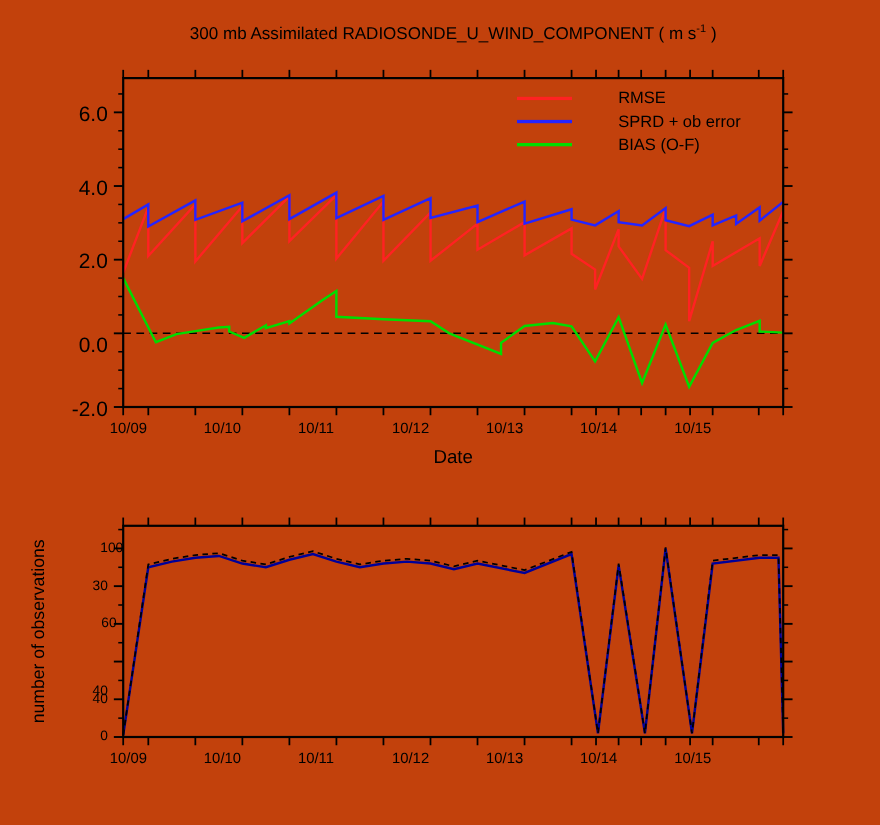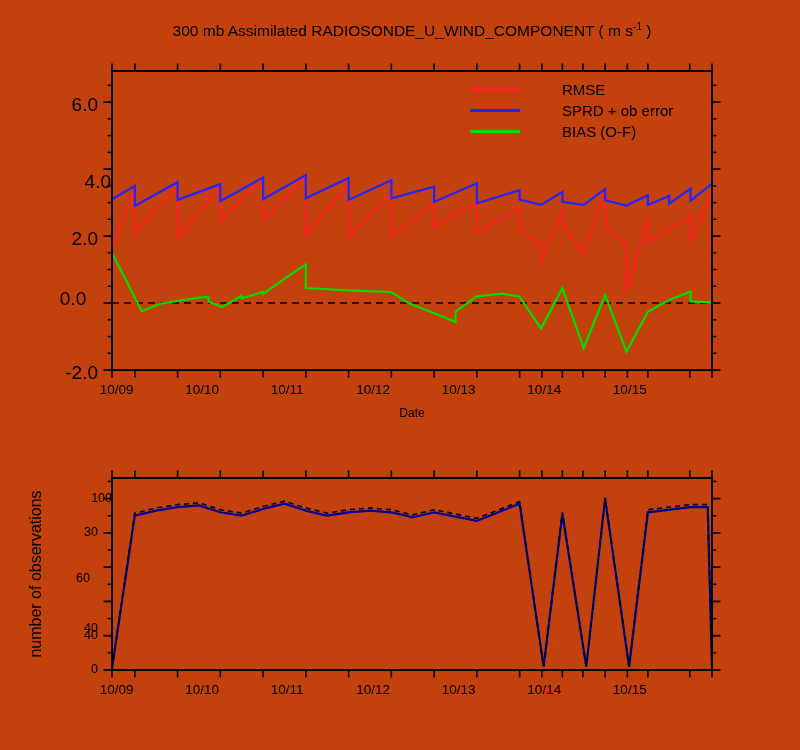--- a/index.html
+++ b/index.html
@@ -9,21 +9,21 @@
   .abs{position:absolute;}
   #title{left:92px;top:21px;width:640px;text-align:center;font-size:15.5px;white-space:nowrap;}
   #title .sup{font-size:10px;vertical-align:6px;}
   #legend{left:470px;top:79px;}
   .legend-row{display:flex;align-items:center;height:21px;gap:29px;}
   .legend-swatch{width:50px;height:3px;margin-right:13px;flex:0 0 auto;}
   .legend-label{font-size:15px;white-space:nowrap;}
   .ytick-label{position:absolute;width:50px;text-align:right;font-size:19px;}
   .ytick-label.small{font-size:12.5px;}
   .xtick-label{position:absolute;width:70px;text-align:left;font-size:13.5px;}
-  #xlabel-top{left:112px;top:406px;width:600px;text-align:center;font-size:12px;}
+  #xlabel-top{left:112px;top:406px;width:600px;text-align:center;font-size:17px;}
   #ylabel-bottom{left:36px;top:574px;width:0;height:0;font-size:16px;white-space:nowrap;
                  transform:rotate(-90deg);}
   #ylabel-bottom span{display:inline-block;transform:translate(-50%,-50%);}
 </style>
 </head>
 <body>
 <div id="page">
 
   <svg id="fig-svg" width="800" height="750">
       <g>
@@ -191,35 +191,35 @@
       <div class="legend-swatch" style="background: rgb(0, 221, 0);"></div>
       <span class="legend-label">BIAS (O-F)</span>
     </div>
   </div>
 
   <div id="xlabel-top" class="abs">Date</div>
   <div id="ylabel-bottom" class="abs"><span>number of observations</span></div>
 
   <div id="tick-labels">
       <div class="ytick-label " style="left: 48px; top: 362px;">-2.0</div>
-      <div class="ytick-label " style="left: 48px; top: 288px; text-align: center;">0.0</div>
+      <div class="ytick-label " style="left: 48px; top: 304px;">0.0</div>
       <div class="ytick-label " style="left: 48px; top: 228.069px;">2.0</div>
-      <div class="ytick-label " style="left: 61px; top: 161.104px; margin-top: 10px;">4.0</div>
+      <div class="ytick-label " style="left: 48px; top: 161.104px;">4.0</div>
       <div class="ytick-label " style="left: 48px; top: 94.1389px;">6.0</div>
       <div class="xtick-label" style="left: 99.8303px; top: 382px; font-size: 13.5px;">10/09</div>
       <div class="xtick-label" style="left: 185.337px; top: 382px; font-size: 13.5px;">10/10</div>
       <div class="xtick-label" style="left: 270.844px; top: 382px; font-size: 13.5px;">10/11</div>
       <div class="xtick-label" style="left: 356.35px; top: 382px; font-size: 13.5px;">10/12</div>
       <div class="xtick-label" style="left: 441.857px; top: 382px; font-size: 13.5px;">10/13</div>
       <div class="xtick-label" style="left: 527.363px; top: 382px; font-size: 13.5px;">10/14</div>
       <div class="xtick-label" style="left: 612.87px; top: 382px; font-size: 13.5px;">10/15</div>
       <div class="ytick-label small" style="left: 48px; top: 662px;">0</div>
       <div class="ytick-label small" style="left: 48px; top: 627.714px;">40</div>
       <div class="ytick-label small" style="left: 48px; top: 593.429px; margin-top: 28px;">40</div>
-      <div class="ytick-label small" style="left: 40px; top: 559.143px; margin-top: 12px;">60</div>
+      <div class="ytick-label small" style="left: 56px; top: 559.143px;">60</div>
       <div class="ytick-label small" style="left: 48px; top: 524.857px;">30</div>
       <div class="ytick-label small" style="left: 62px; top: 490.571px;">100</div>
       <div class="xtick-label" style="left: 99.8303px; top: 682px; font-size: 13.5px;">10/09</div>
       <div class="xtick-label" style="left: 185.337px; top: 682px; font-size: 13.5px;">10/10</div>
       <div class="xtick-label" style="left: 270.844px; top: 682px; font-size: 13.5px;">10/11</div>
       <div class="xtick-label" style="left: 356.35px; top: 682px; font-size: 13.5px;">10/12</div>
       <div class="xtick-label" style="left: 441.857px; top: 682px; font-size: 13.5px;">10/13</div>
       <div class="xtick-label" style="left: 527.363px; top: 682px; font-size: 13.5px;">10/14</div>
       <div class="xtick-label" style="left: 612.87px; top: 682px; font-size: 13.5px;">10/15</div>
     </div>

